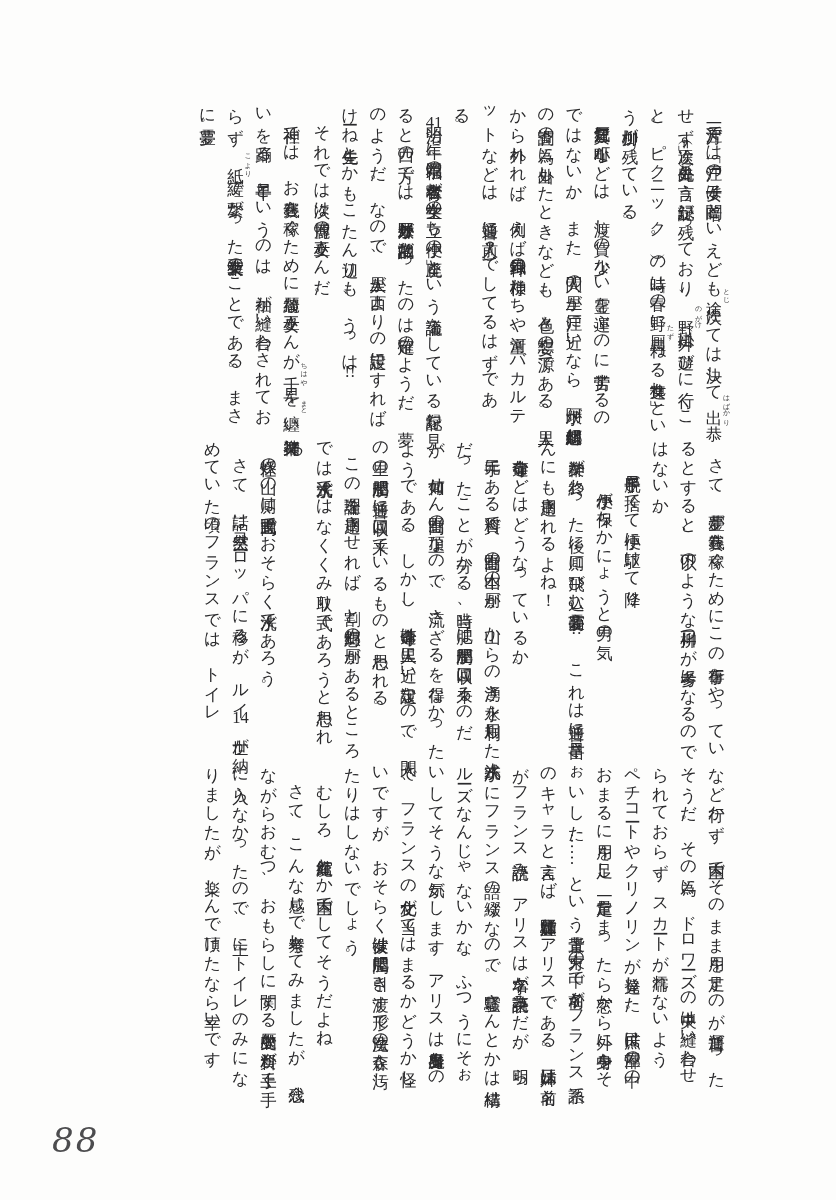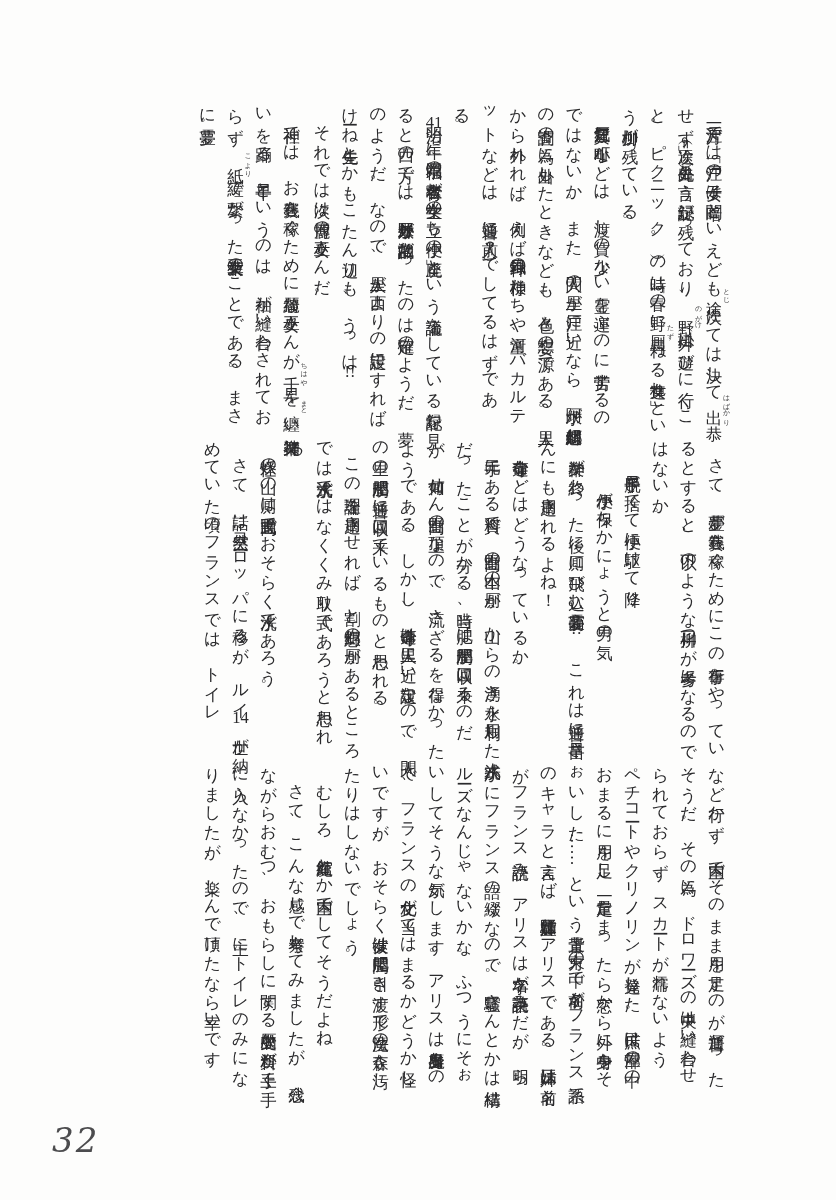--- a/index.html
+++ b/index.html
@@ -71,14 +71,14 @@
         <p class="indent-1">この理論を適用させれば、割と幻想郷の厠があるところでは水洗式ではなくくみ取り式であろうと思われる。</p>
         <p class="indent-1">妖怪の山の厠は高野山式でおそらく水洗であろう。</p>
         <p class="indent-1">さて、話は突然ヨーロッパに移るが、ルイ<span class="tcy">14</span>世が納めていた頃のフランスでは、トイレ</p>
       </section>
     <section class="band band-3">
         <p class="indent-0">など行かず、室内でそのまま用を足すのが普通だったそうだ。その為に、ドロワーズの中央は縫い合わせられておらず、スカートが濡れないよう、ペチコートやクリノリンが発達した。庶民は部屋の中のおまるに用を足し、一定量たまったら窓から外に中身をそぉいした……という背景上、東方の中で名前がフランス語系のキャラと言えば、騒霊三姉妹とアリスである。三姉妹は名前がフランス語読み、アリスは名字が英語読みだが、明らかにフランス語の綴りなので。騒霊さんとかは結構ルーズなんじゃないかな。ふつうにそぉいしてそうな気がします。アリスは魔界出身なので、フランスの文化が当てはまるかどうか怪しいですが、おそらく彼女は肥問屋に引き渡す形で魔法の森を汚したりはしないでしょう。</p>
         <p class="indent-1">むしろ、紅魔館とか室内でしてそうだよね。</p>
         <p class="indent-1">さて、こんな感じで考察してみましたが、残念ながらおむつ、おもらしに関する歴史的な資料が上手く手に入らなかったので、主にトイレのみになりましたが、楽しんで頂けたなら幸いです。</p>
       </section>
   </main>
-  <div class="page-number">32</div>
+  <div class="page-number">88</div>
 </div>
 
 </body></html>

